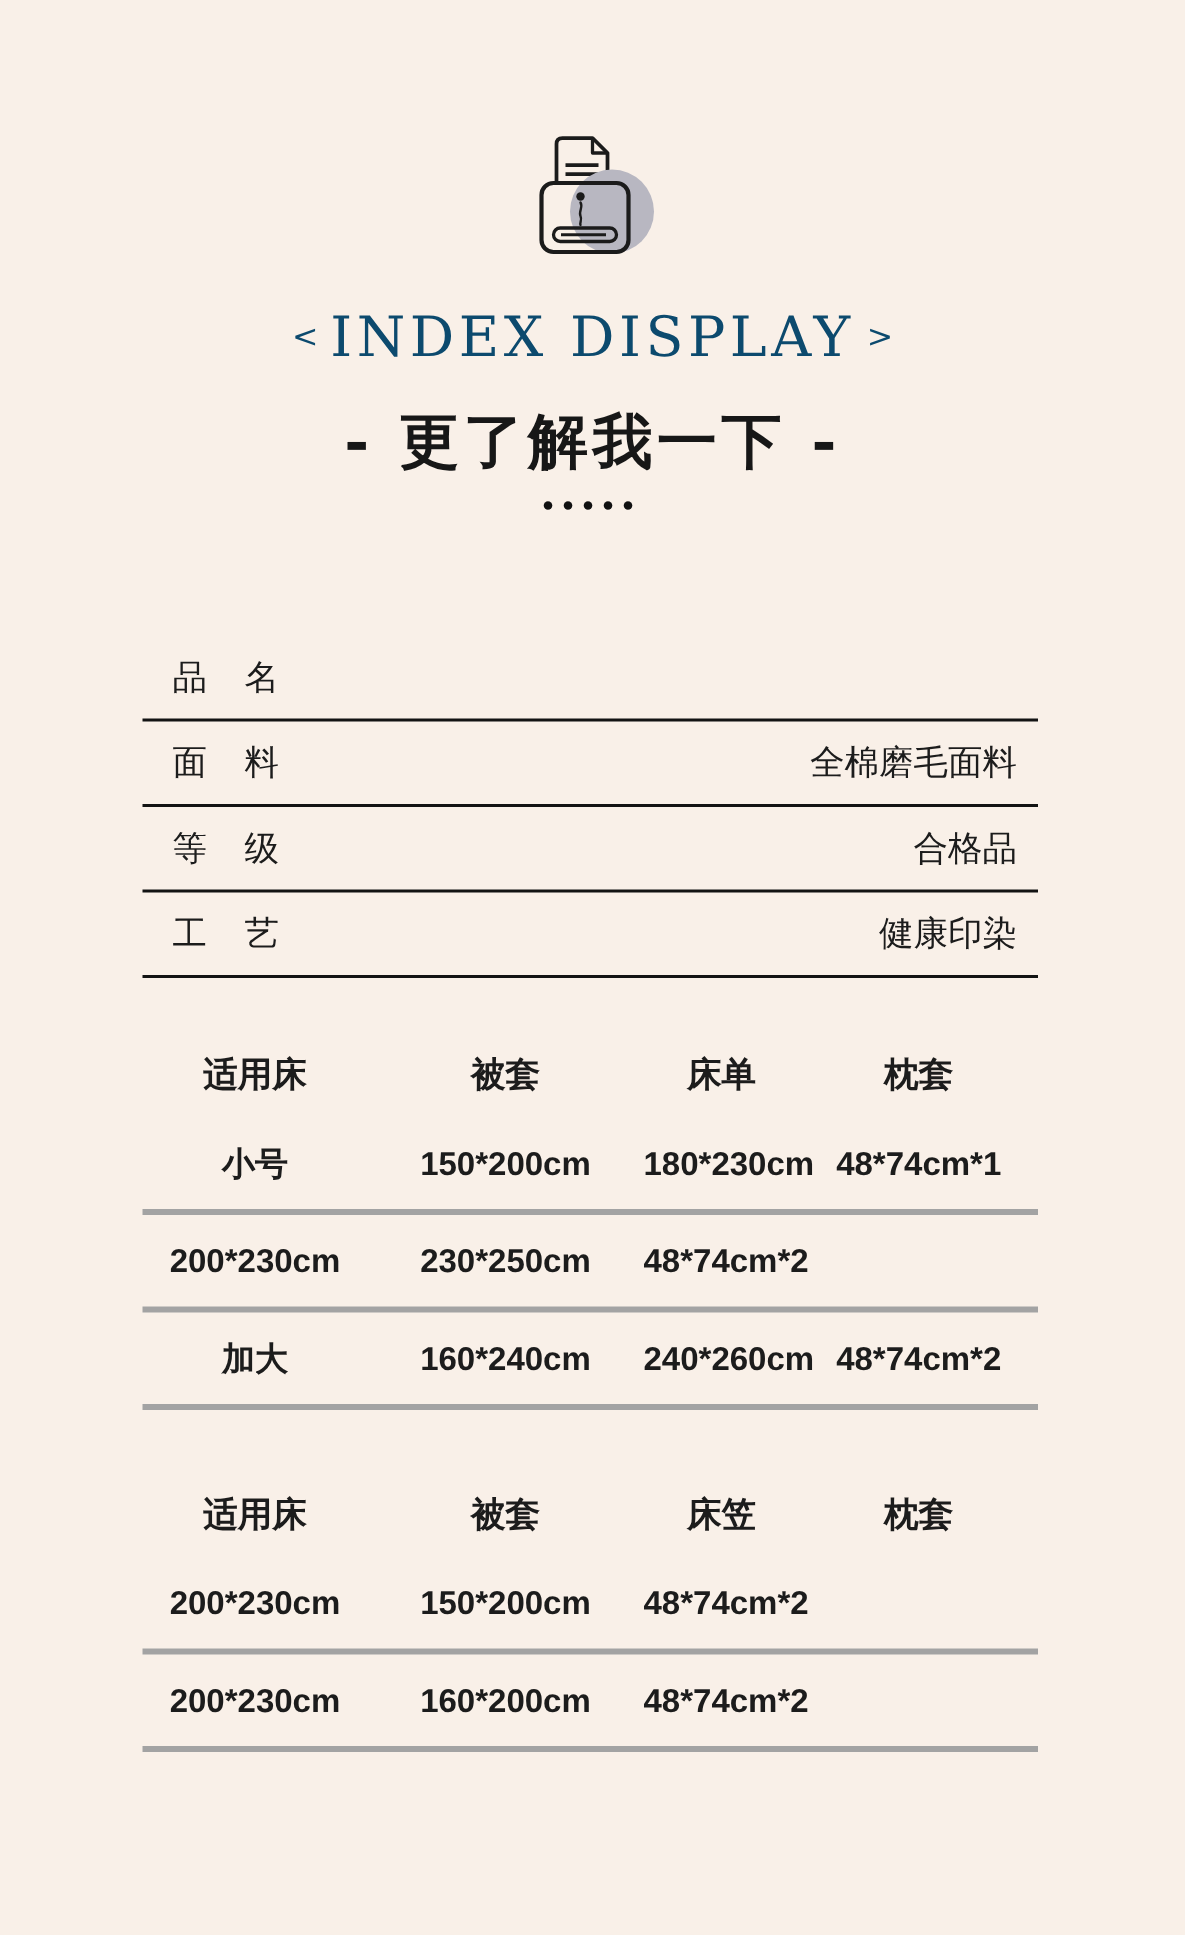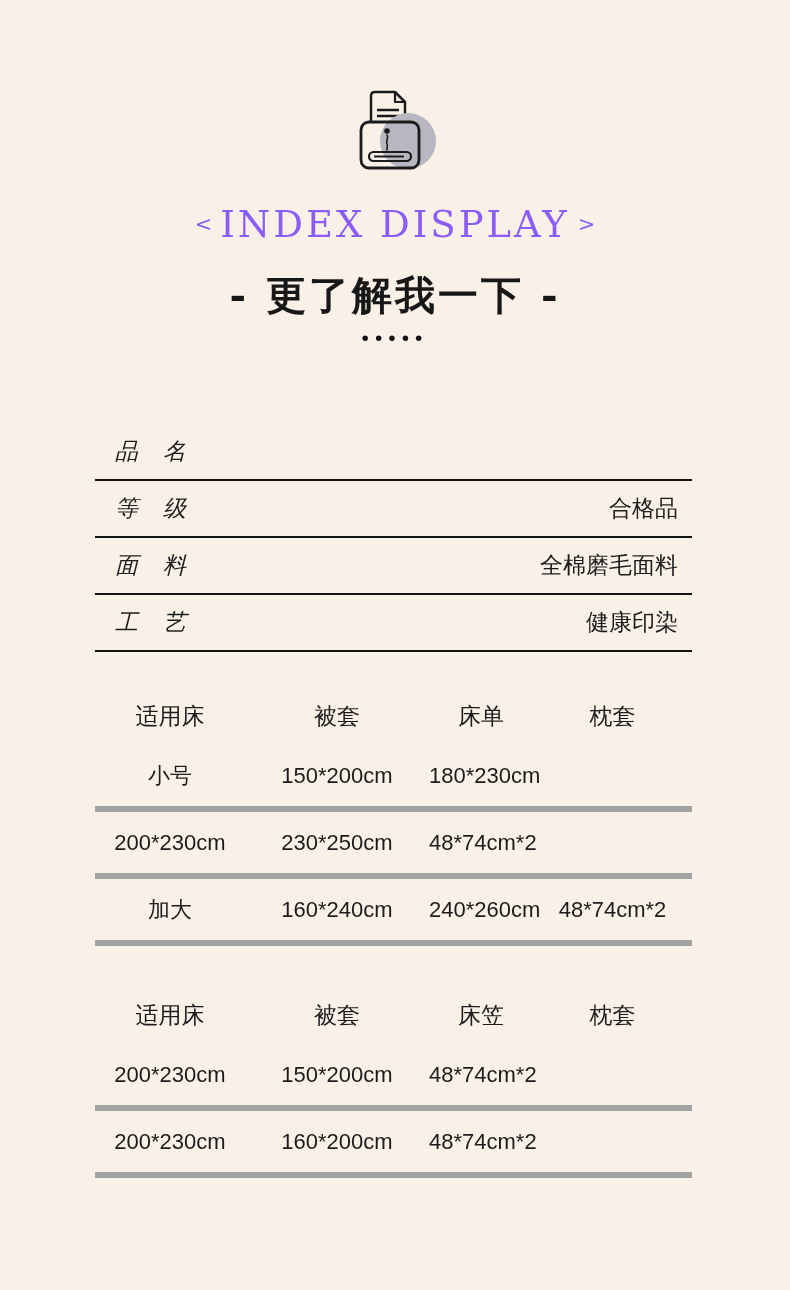--- a/index.html
+++ b/index.html
@@ -12,21 +12,21 @@
     position: relative;
   }
   .hero { text-align: center; padding-top: 86px; }
   .icon-wrap { height: 86px; display: flex; justify-content: center; }
   .title {
     margin-top: 30px;
     font-family: "DejaVu Serif", serif;
     font-size: 37px;
     font-weight: 400;
     letter-spacing: 3px;
-    color: #8b5cf6;
+    color: #0c4a6e;
     line-height: 44px;
     white-space: nowrap;
   }
   .title .bracket {
     font-size: 21px;
     letter-spacing: 0;
     vertical-align: 6px;
     padding: 0 8px;
   }
   .subtitle {
@@ -48,32 +48,33 @@
   }
   .info-table { margin: 76px 98px 0 95px; }
   .info-row {
     height: 55px;
     display: flex;
     justify-content: space-between;
     align-items: center;
     border-bottom: 2px solid #131313;
     font-size: 23px;
   }
-  .info-label { padding-left: 20px; letter-spacing: 1px; font-style: italic; }
+  .info-label { padding-left: 20px; letter-spacing: 1px; }
   .info-value { padding-right: 14px; }
   .size-table { margin: 0 98px 0 95px; }
   .size-table.first { padding-top: 35px; }
   .size-table.second { padding-top: 40px; }
   .size-grid {
     display: grid;
     grid-template-columns: 150px 184px 104px 1fr;
     align-items: center;
+    font-weight: bold;
   }
   .size-header { height: 58px; }
-  .size-row { height: 61px; border-bottom: 6px solid #a3a3a3; }
+  .size-row { height: 61px; border-bottom: 4px solid #a3a3a3; }
   .size-grid span {
     text-align: center;
     font-size: 22px;
     white-space: nowrap;
   }
   .size-header span { font-size: 23px; }
   svg .stroke { stroke: #1b1b1b; fill: none; }
 </style>
 </head>
 <body>
@@ -107,44 +108,45 @@
 
     <div class="subtitle">- 更了解我一下 -</div>
     <div class="dots">•••••</div>
   </div>
 
   <div class="info-table">
     <div class="info-row">
       <span class="info-label">品　名</span>
     </div>
     <div class="info-row">
+      <span class="info-label">面　料</span>
+      <span class="info-value">全棉磨毛面料</span>
+    </div>
+    <div class="info-row">
       <span class="info-label">等　级</span>
       <span class="info-value">合格品</span>
-    </div>
-    <div class="info-row">
-      <span class="info-label">面　料</span>
-      <span class="info-value">全棉磨毛面料</span>
     </div>
     <div class="info-row">
       <span class="info-label">工　艺</span>
       <span class="info-value">健康印染</span>
     </div>
   </div>
 
   <div class="size-table first">
     <div class="size-grid size-header">
       <span>适用床</span>
       <span>被套</span>
       <span>床单</span>
       <span>枕套</span>
     </div>
     <div class="size-grid size-row">
       <span>小号</span>
       <span>150*200cm</span>
       <span>180*230cm</span>
+      <span>48*74cm*1</span>
     </div>
     <div class="size-grid size-row">
       <span>200*230cm</span>
       <span>230*250cm</span>
       <span>48*74cm*2</span>
     </div>
     <div class="size-grid size-row">
       <span>加大</span>
       <span>160*240cm</span>
       <span>240*260cm</span>

